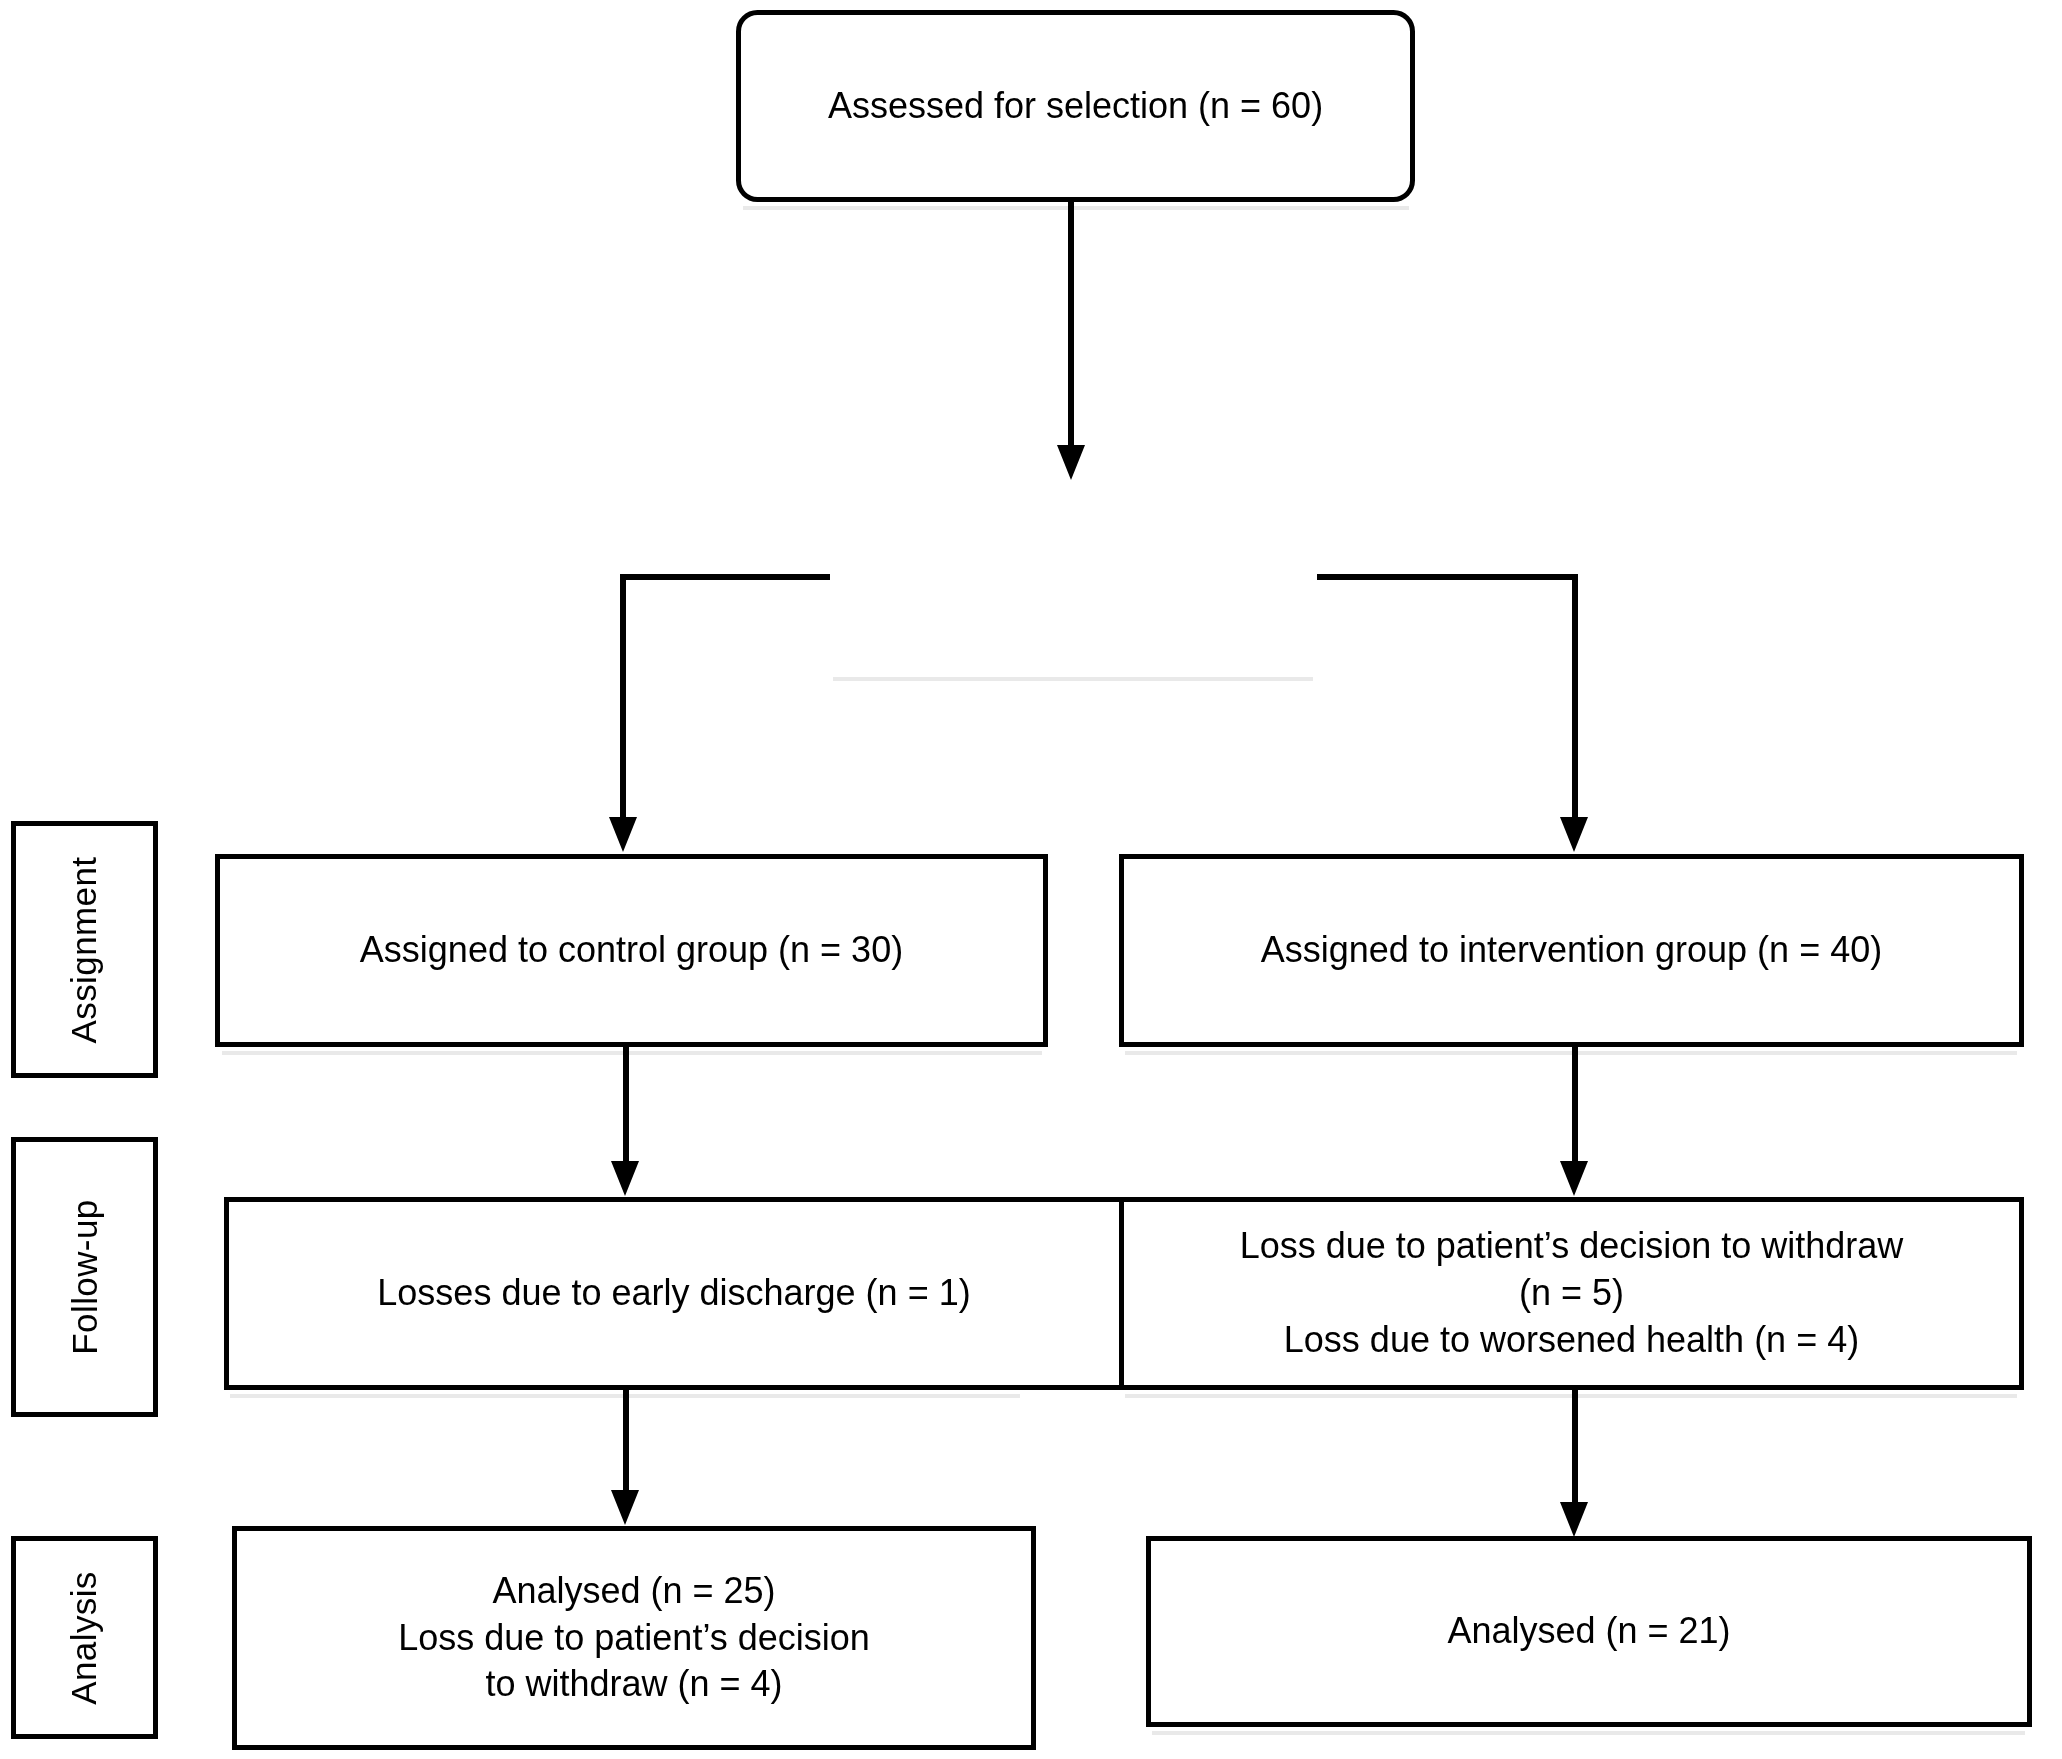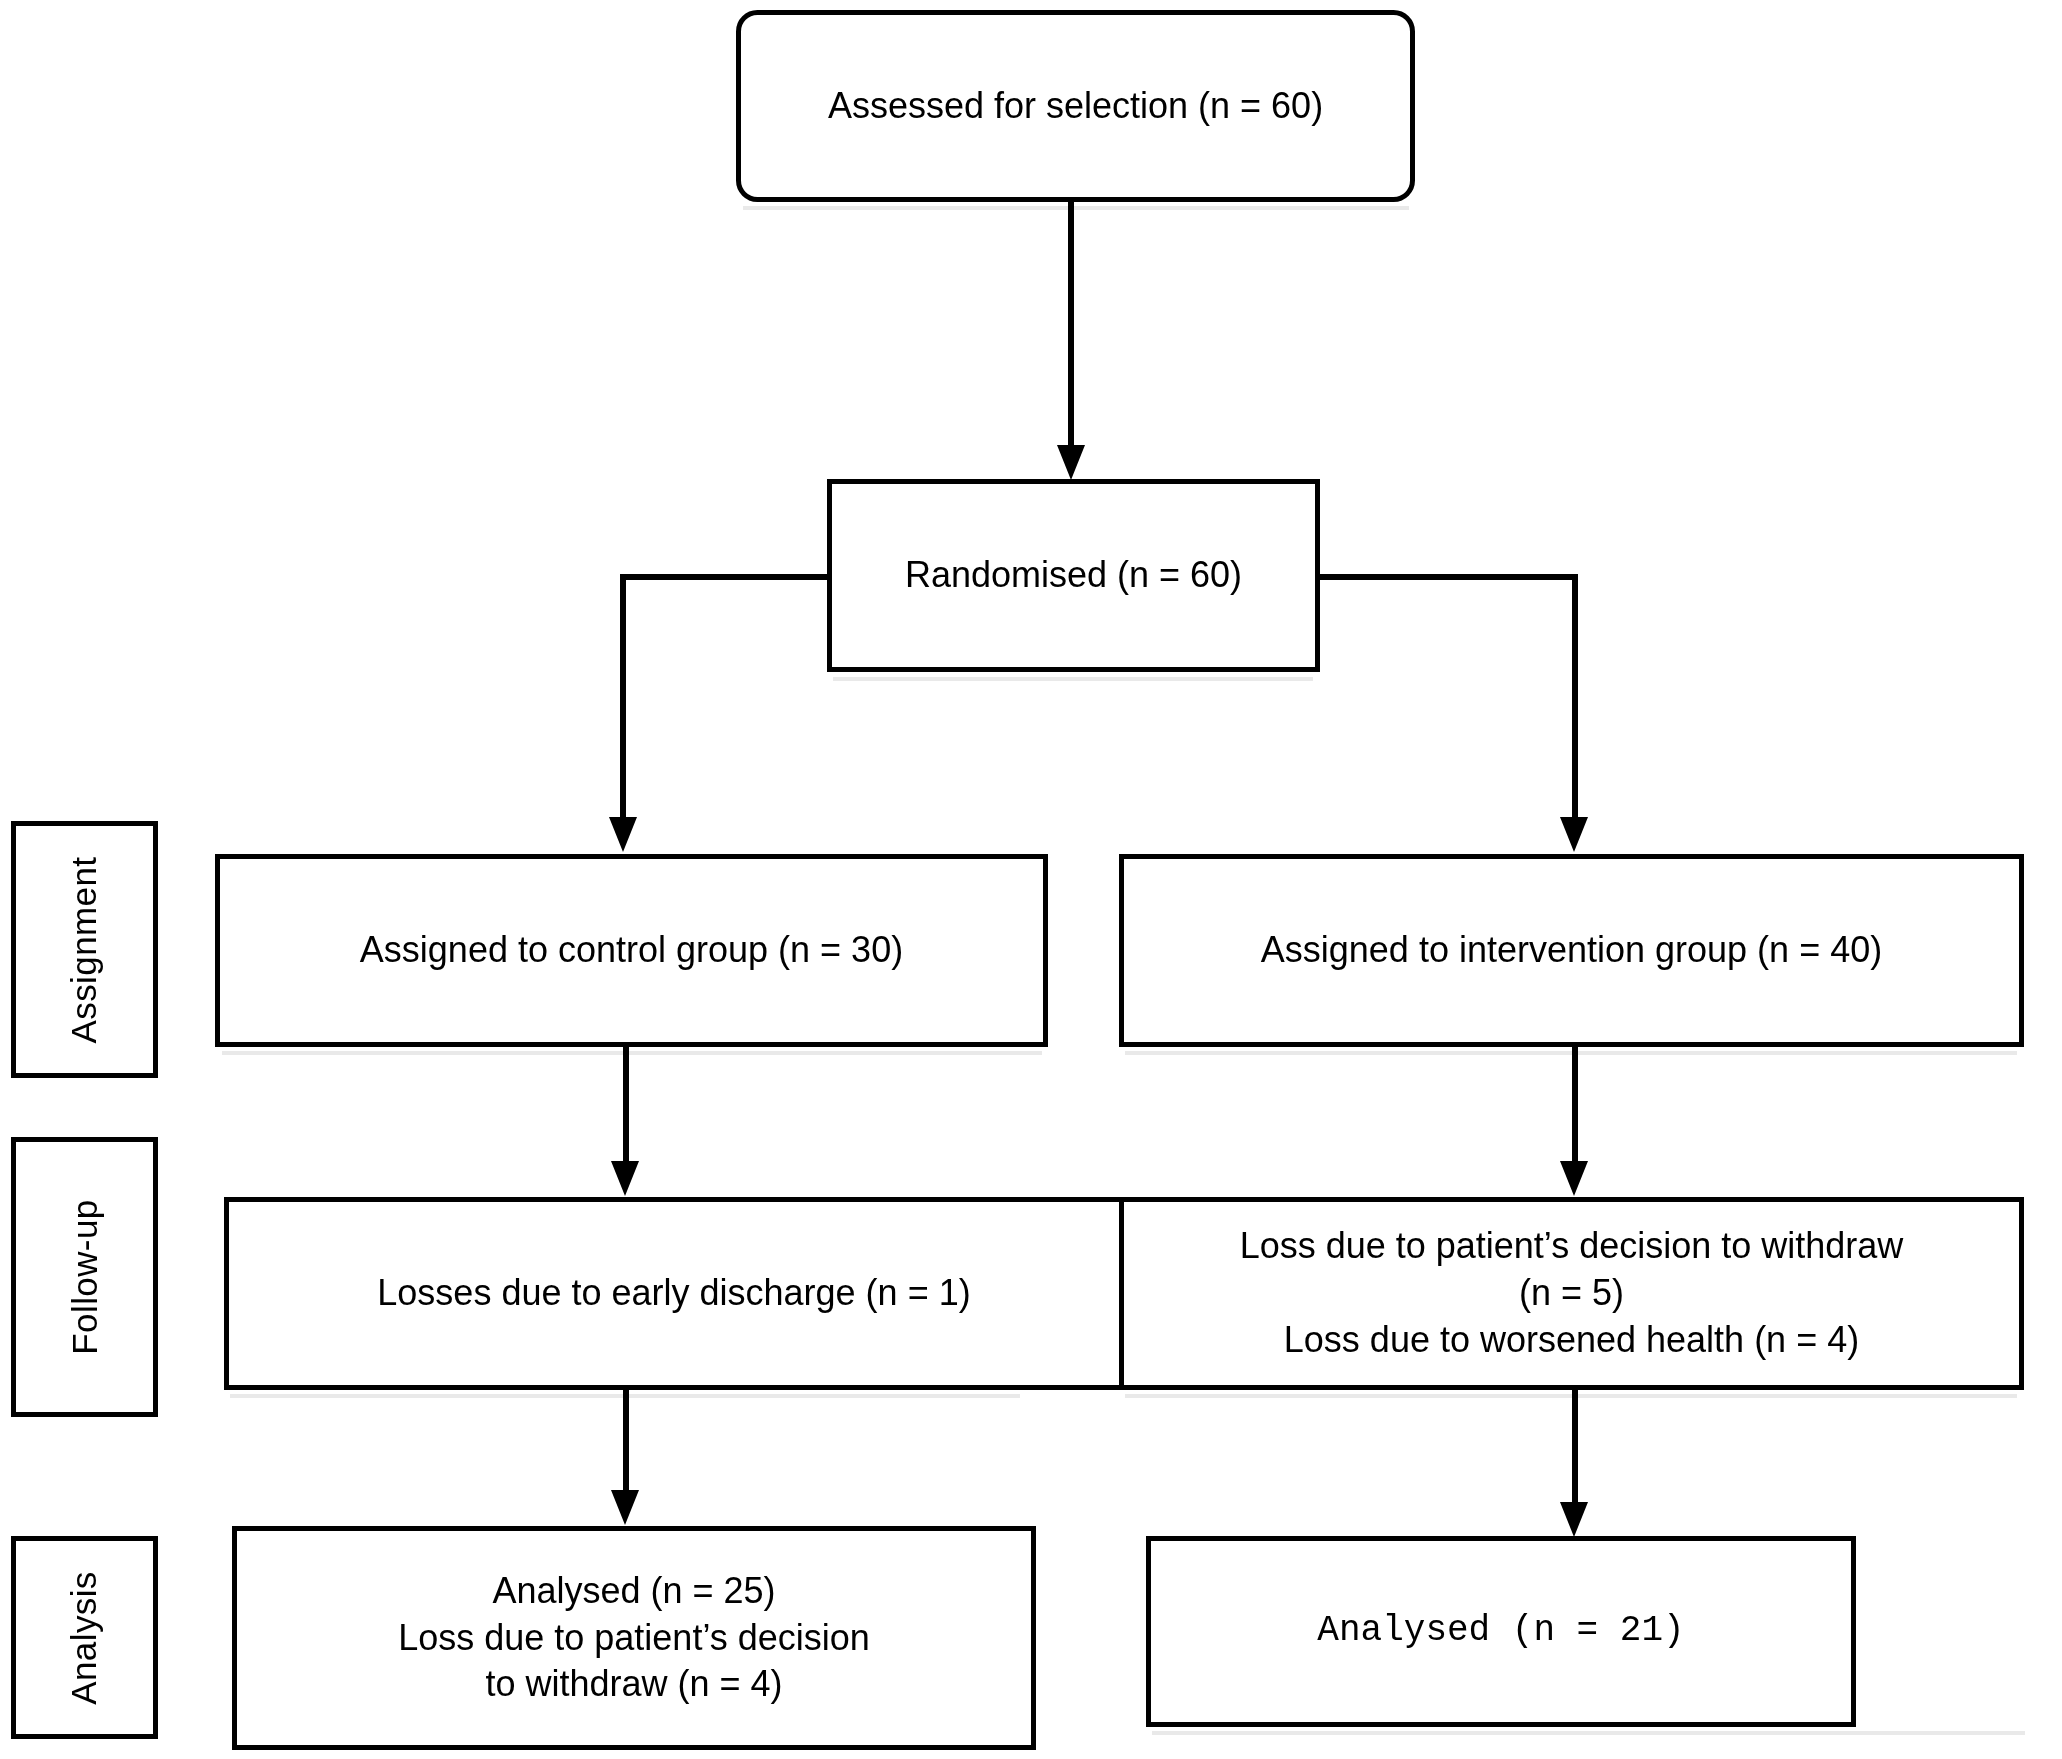--- a/index.html
+++ b/index.html
@@ -100,23 +100,20 @@
   </div>
 
   <div class="node rounded" style="left:736px; top:10px; width:679px; height:192px;">
     <span class="lines">Assessed for selection  (n = 60)</span>
   </div>
   <div class="shadow-strip" style="left:743px; top:206px; width:666px;"></div>
 
   <div class="vline" style="left:1068px; top:201px; height:247px;"></div>
   <div class="arrowhead" style="left:1057px; top:445px;"></div>
 
-  <div class="node" style="left:827px; top:479px; width:493px; height:193px;">
-    <span class="lines">Randomised (n = 60)</span>
-  </div>
   <div class="shadow-strip" style="left:833px; top:677px; width:480px;"></div>
 
   <div class="hline" style="left:620px; top:574px; width:210px;"></div>
   <div class="vline" style="left:620px; top:574px; height:246px;"></div>
   <div class="arrowhead" style="left:609px; top:817px;"></div>
 
   <div class="hline" style="left:1317px; top:574px; width:261px;"></div>
   <div class="vline" style="left:1572px; top:574px; height:246px;"></div>
   <div class="arrowhead" style="left:1560px; top:817px;"></div>
 
@@ -153,19 +150,19 @@
 
   <div class="vline" style="left:1572px; top:1390px; height:115px;"></div>
   <div class="arrowhead" style="left:1560px; top:1502px;"></div>
 
   <div class="node" style="left:232px; top:1526px; width:804px; height:224px;">
     <span class="lines">Analysed (n = 25)
 Loss due to patient’s decision
 to withdraw (n = 4)</span>
   </div>
 
-  <div class="node" style="left:1146px; top:1536px; width:710px; height:191px;font-family:Liberation Mono, monospace;">
+  <div class="node" style="left:1146px; top:1536px; width:886px; height:191px;">
     <span class="lines">Analysed (n = 21)</span>
   </div>
   <div class="shadow-strip" style="left:1152px; top:1731px; width:873px;"></div>
 
 </div>
 
 
 </body></html>

